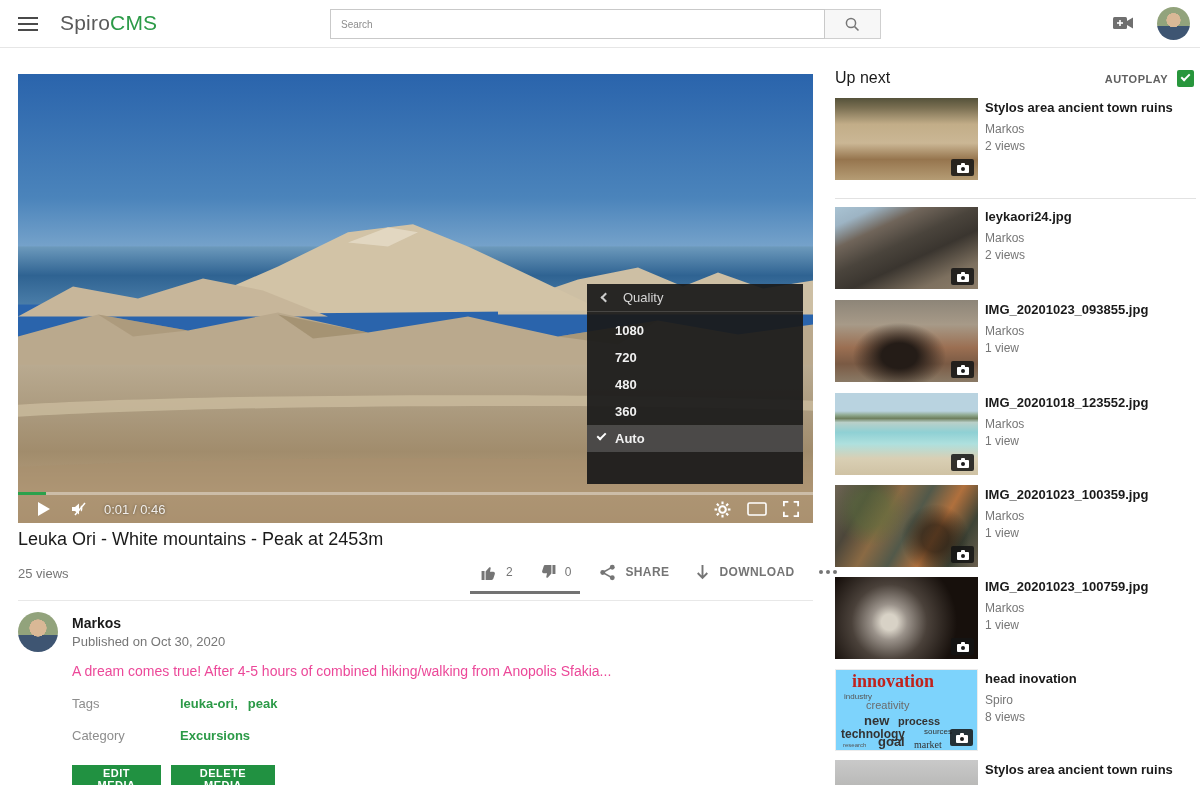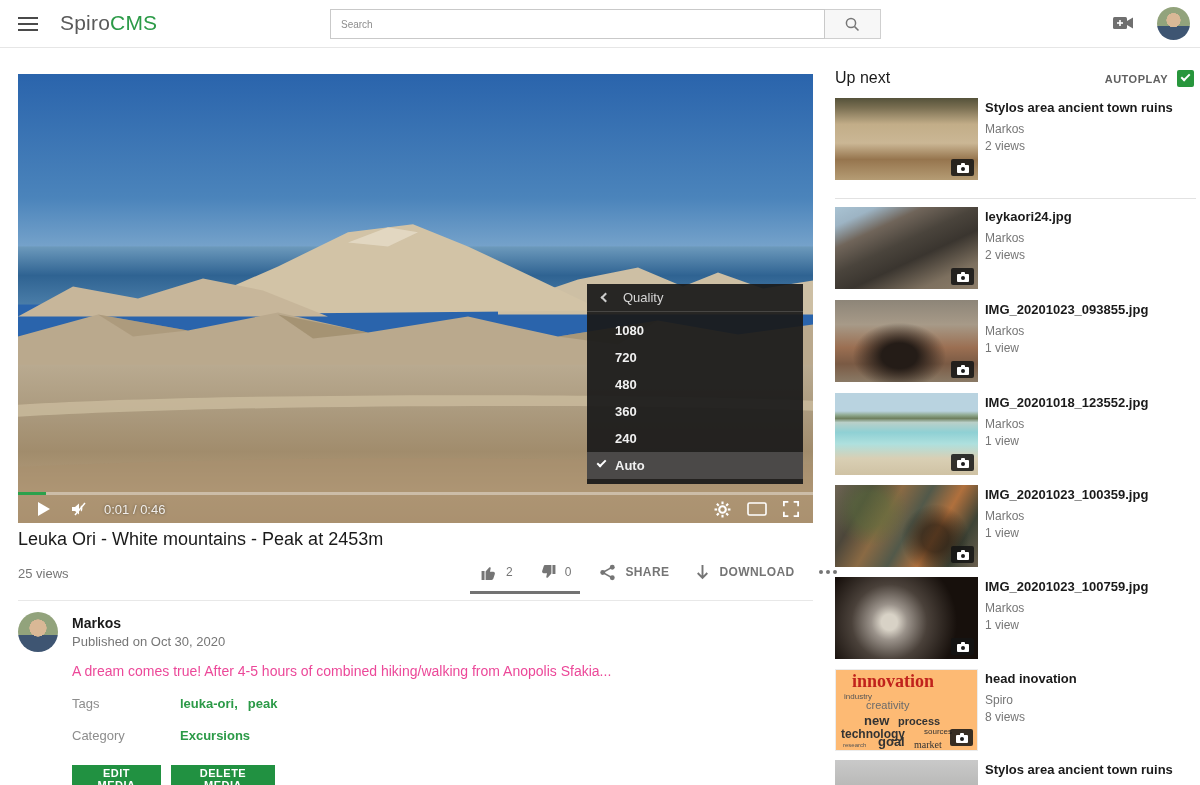--- a/index.html
+++ b/index.html
@@ -111,21 +111,21 @@
   
   .t1 { background:linear-gradient(180deg,#55523a 0%,#7a6f52 12%,#c2ad88 32%,#cbb795 55%,#96754e 75%,#b59c74 100%); }
   .t2 { background:linear-gradient(155deg,#a9c3d3 0%,#9db4c4 13%,#70655a 28%,#4a443c 45%,#3a352f 60%,#7d705f 82%,#8d7e6a 100%); }
   .t3 { background:radial-gradient(ellipse at 45% 68%, #241c17 0 16%, rgba(0,0,0,0) 42%),
                    linear-gradient(180deg,#8d8578 0%,#a79a88 30%,#9b6f52 58%,#7a5a44 78%,#8a7a66 100%); }
   .t4 { background:linear-gradient(180deg,#b9d3e0 0 22%,#8fa98f 27%,#6e7f5e 31%,#b9d0c9 36%,#8fd0d4 48%,#aee0de 62%,#d9cfb4 80%,#cfc2a4 100%); }
   .t5 { background:radial-gradient(circle at 25% 30%, rgba(90,110,60,.55) 0 14%, rgba(0,0,0,0) 30%),
                    radial-gradient(circle at 70% 65%, rgba(20,15,10,.6) 0 12%, rgba(0,0,0,0) 30%),
                    linear-gradient(120deg,#6e6554 0%,#4c463a 20%,#8a6a44 36%,#52594a 52%,#b0703d 68%,#3e4436 84%,#6b5f4e 100%); }
   .t6 { background:radial-gradient(circle at 38% 55%, #d8d2c6 0 8%, #9a928a 18%, #4a413a 38%, #17100c 68%), #120b08; }
-  .t7 { background:#fdba74; border:1px solid #ececec; }
+  .t7 { background:#7dd3fc; border:1px solid #ececec; }
   .t8 { background:linear-gradient(180deg,#c9c9c9 0%,#b5b5b3 40%,#8f8f8d 72%,#7c7c7a 100%); }
   .wc { position:absolute; color:#333; white-space:nowrap; }
   .wc0 { top:1px; left:16px; font-family:"Liberation Serif", serif; font-weight:bold; font-size:18px; color:#c0221c; }
   .wc1 { top:22px; left:8px; font-size:8px; color:#555; }
   .wc2 { top:29px; left:30px; font-size:11px; color:#6b6b6b; }
   .wc3 { top:43px; left:28px; font-size:13px; font-weight:bold; }
   .wc4 { top:45px; left:62px; font-size:11px; font-weight:bold; }
   .wc5 { top:57px; left:5px; font-size:12px; font-weight:bold; }
   .wc6 { top:64px; left:42px; font-size:13px; font-weight:bold; }
   .wc7 { top:69px; left:78px; font-size:10px; font-family:"Liberation Serif", serif; }
@@ -205,21 +205,20 @@
   <div id="quality-menu">
     <div id="quality-header">
       <span class="chev-left"></span>
       <span class="qt">Quality</span>
     </div>
     <div id="quality-list">
       <div class="q-item">1080</div>
       <div class="q-item">720</div>
       <div class="q-item">480</div>
       <div class="q-item">360</div>
-      <div class="q-item">240</div>
       <div class="q-item sel">
         <span class="check"></span>
         <span>Auto</span>
       </div>
     </div>
   </div>
 
   <div id="progress">
     <div id="progress-fill"></div>
   </div>

